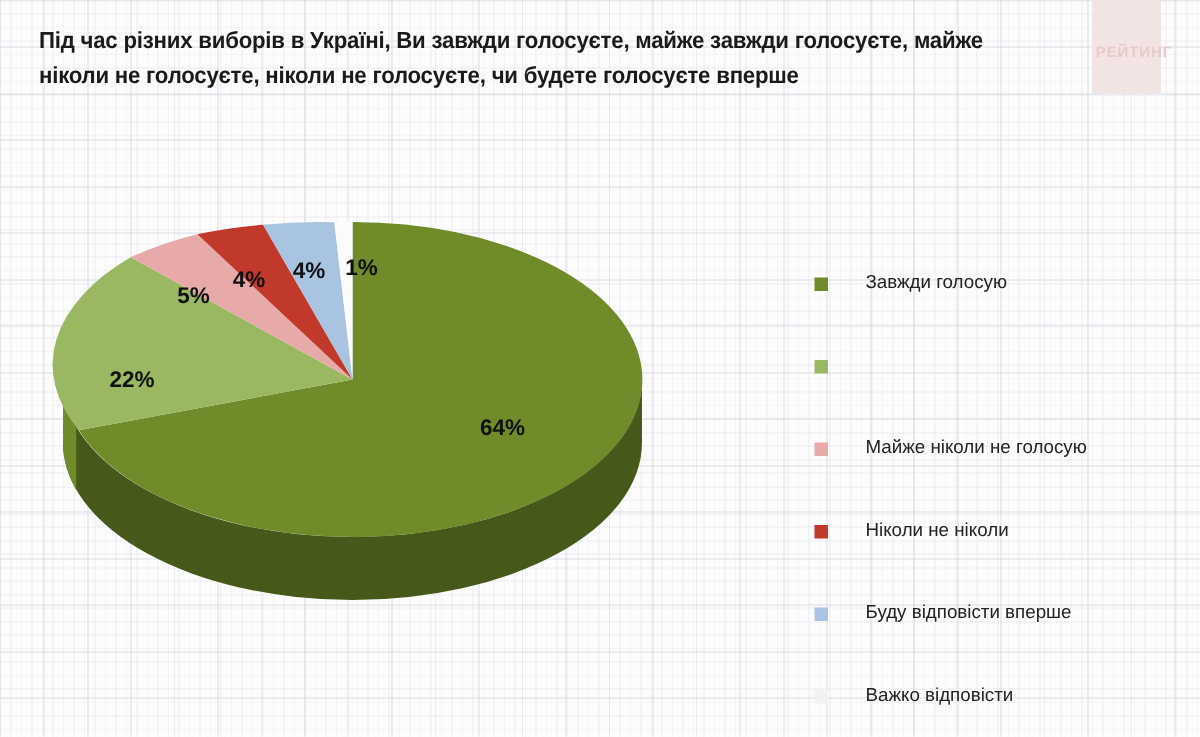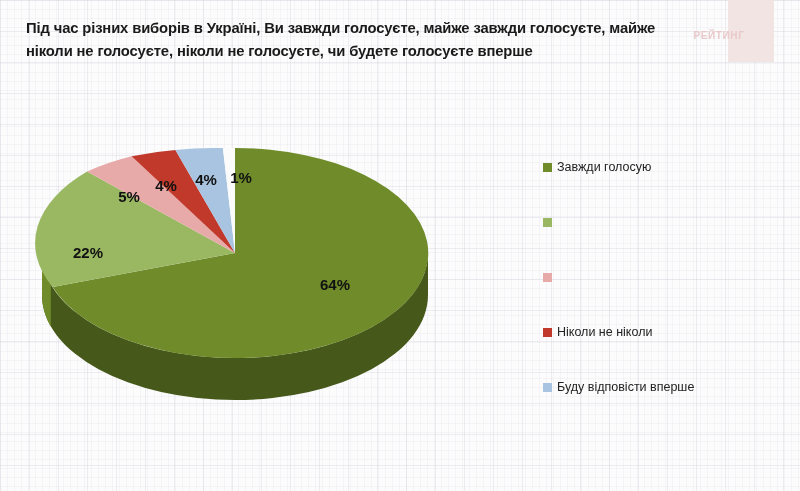--- a/index.html
+++ b/index.html
@@ -42,21 +42,21 @@
   #watermark-block {
     position: absolute;
     left: 728px;
     top: 0px;
     width: 46px;
     height: 62px;
     background: #f3e4e4;
   }
   #watermark-text {
     position: absolute;
-    left: 682px;
+    left: 719px;
     top: 30px;
     width: 74px;
     text-align: center;
     font-size: 10px;
     font-weight: bold;
     letter-spacing: 0.6px;
     color: #e9c9c9;
     font-family: "Liberation Sans", sans-serif;
     white-space: nowrap;
   }
@@ -97,21 +97,22 @@
   
   #legend {
     position: absolute;
     left: 543px;
     top: 160px;
     width: 250px;
   }
   .legend-row {
     height: 55px;
     display: flex;
-    align-items: flex-start;
+    align-items: center;
+    gap: 20px;
   }
   .legend-swatch {
     width: 9px;
     height: 9px;
     flex: 0 0 9px;
     margin-top: 3px;
     margin-right: 5px;
   }
   .legend-label {
     font-family: "Liberation Sans", sans-serif;
@@ -176,28 +177,33 @@
       <span class="legend-swatch" style="background-color: rgb(111, 139, 42);"></span>
       <span class="legend-label">Завжди голосую</span>
     </div>
 
     <div class="legend-row">
       <span class="legend-swatch" style="background-color: rgb(154, 184, 98);"></span>
     </div>
 
     <div class="legend-row">
       <span class="legend-swatch" style="background-color: rgb(232, 169, 169);"></span>
+      <span class="legend-label">Майже ніколи не голосую</span>
     </div>
 
     <div class="legend-row">
       <span class="legend-swatch" style="background-color: rgb(192, 57, 43);"></span>
       <span class="legend-label">Ніколи не ніколи</span>
     </div>
 
     <div class="legend-row">
       <span class="legend-swatch" style="background-color: rgb(168, 196, 224);"></span>
       <span class="legend-label">Буду відповісти вперше</span>
     </div>
 
+    <div class="legend-row">
+      <span class="legend-swatch" style="background-color: rgb(242, 242, 242);"></span>
+      <span class="legend-label">Важко відповісти</span>
+    </div>
 
   </div>
 
 </div>
 
 </body></html>

